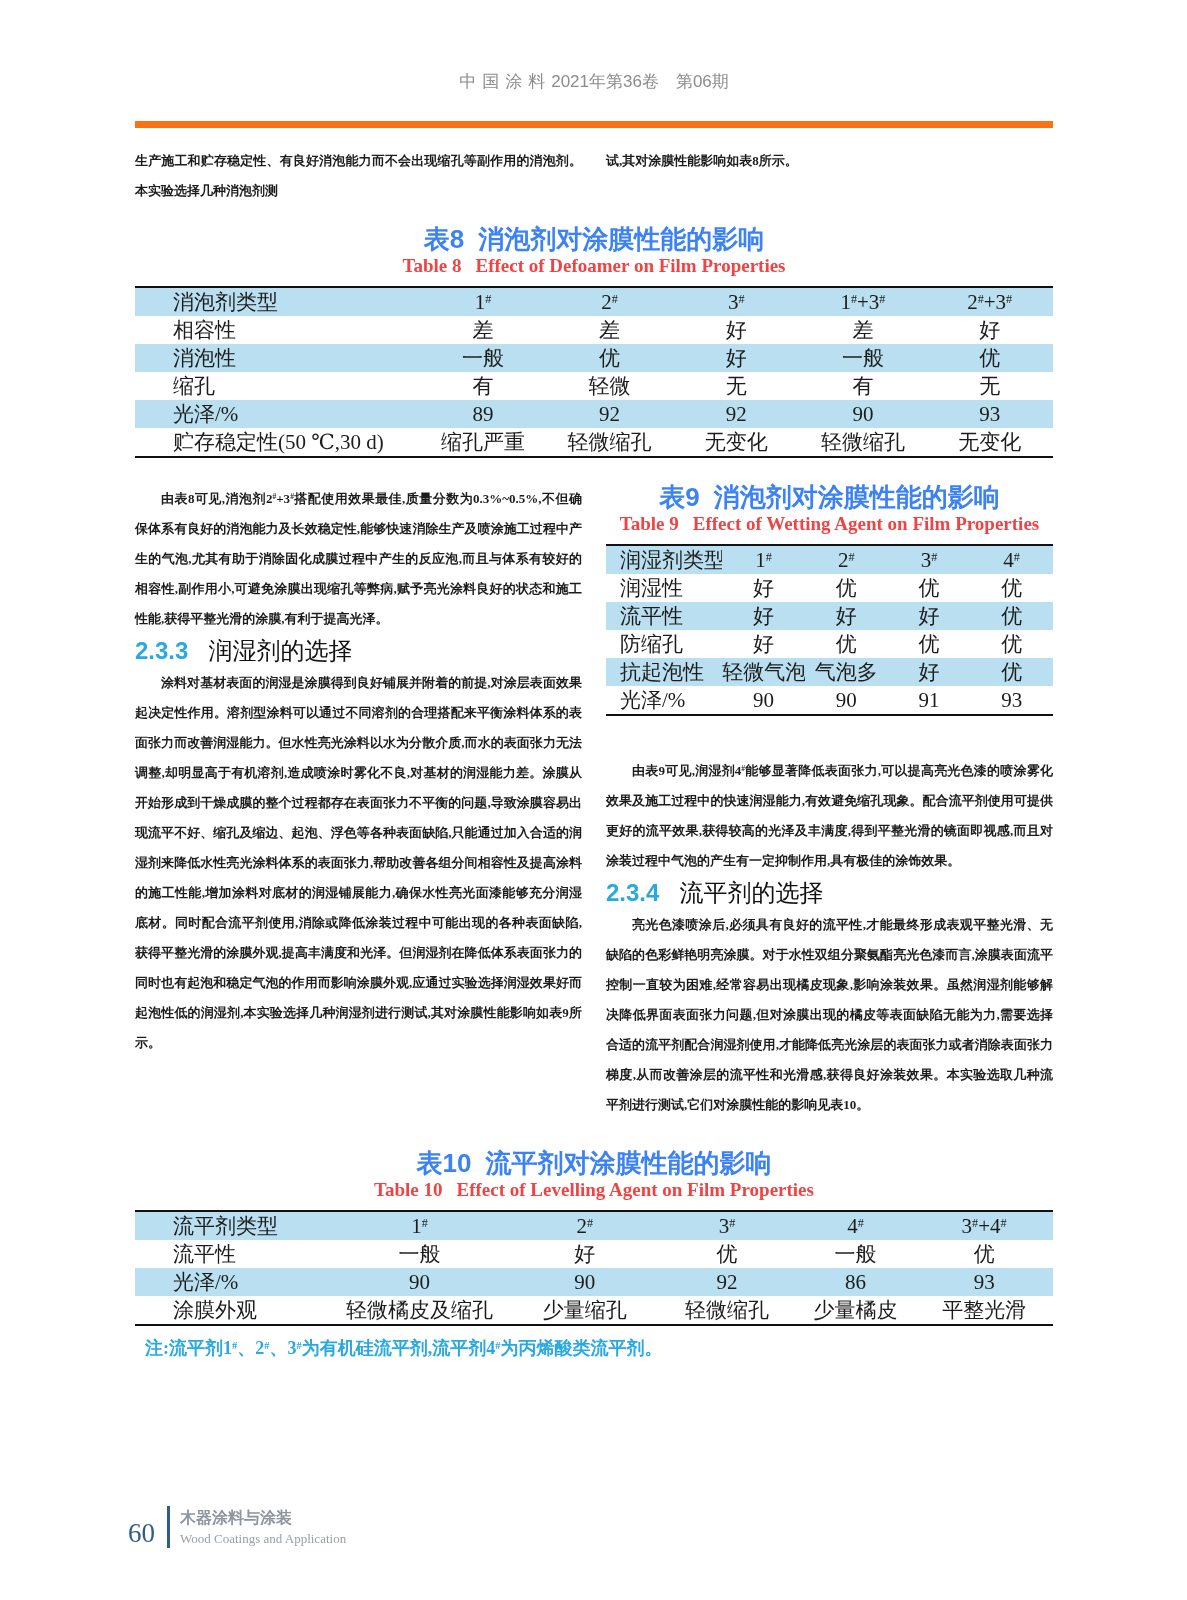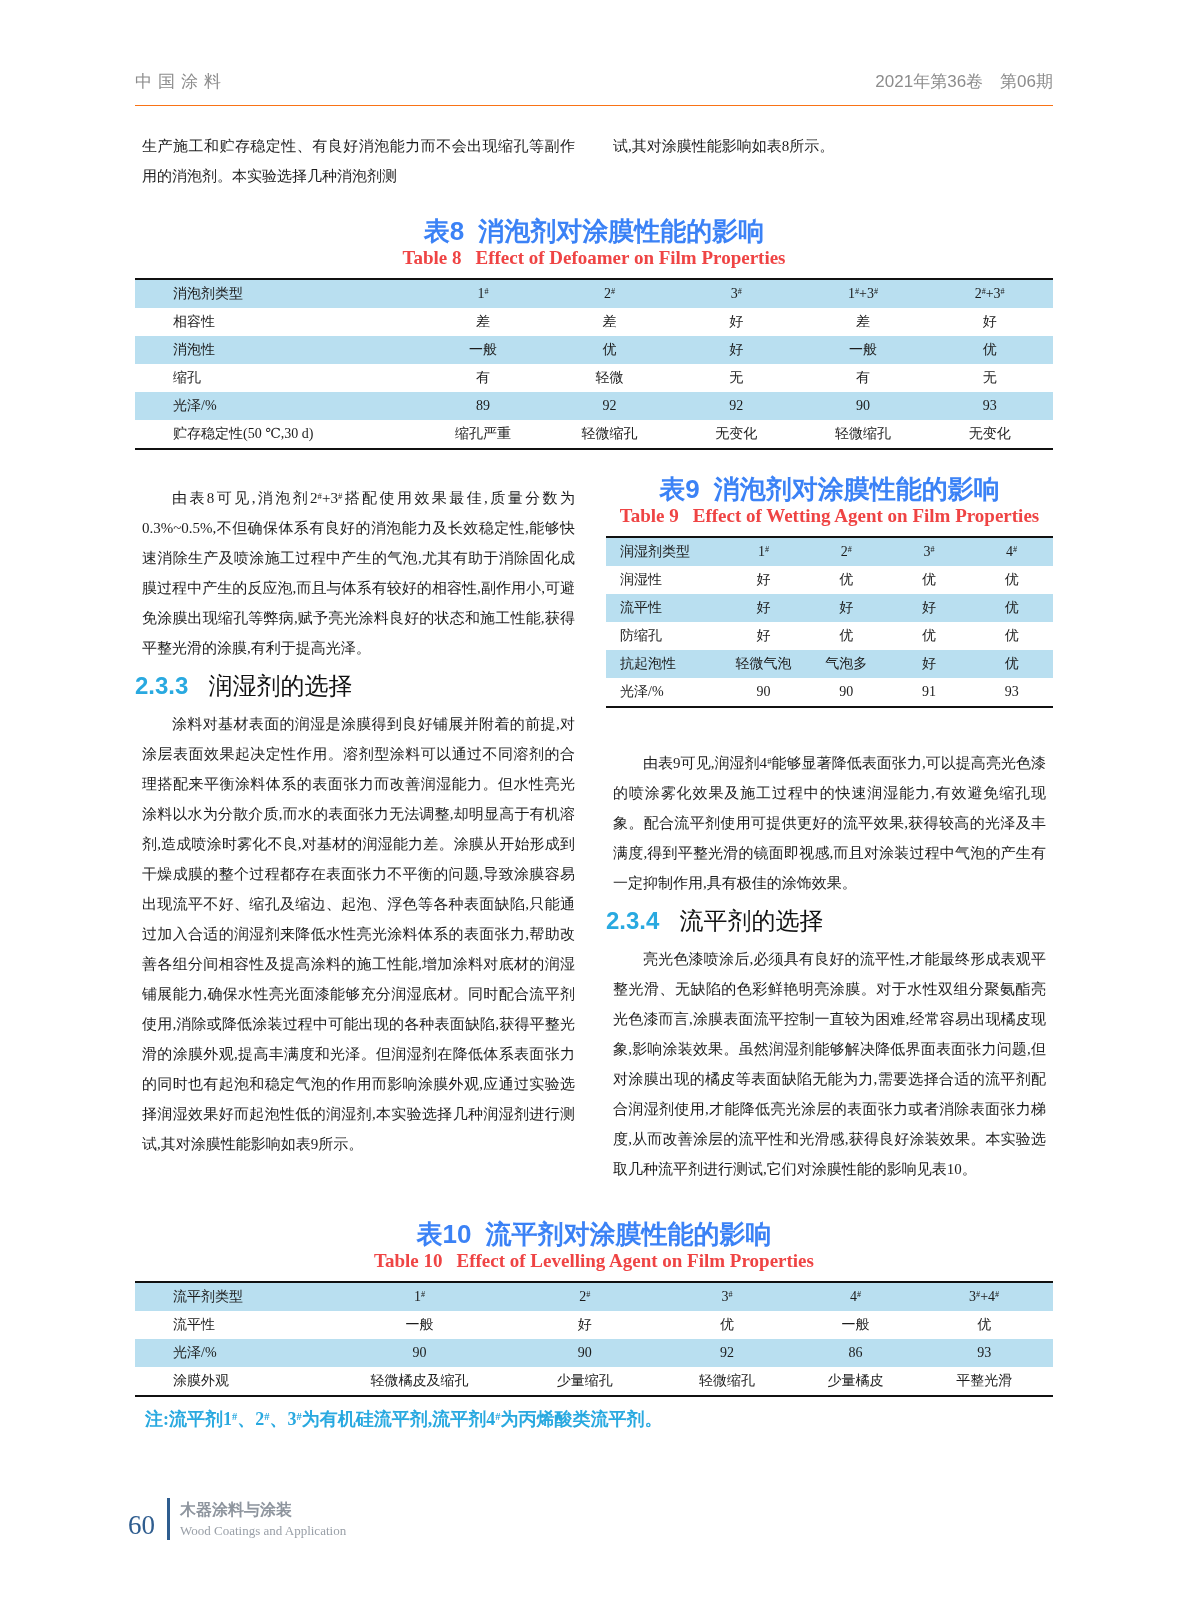--- a/index.html
+++ b/index.html
@@ -7,51 +7,51 @@
     position:relative;
     width:1187px;height:1600px;
     margin:0 auto;background:#ffffff;overflow:hidden;
     box-sizing:border-box;
     padding:70px 134px 0 135px;
     font-family:"Liberation Serif","DejaVu Serif",serif;
     color:#1c1c1c;
   }
   
   .runhead{
-    display:flex;justify-content:space-between;align-items:flex-end;
-    padding-bottom:12px;border-bottom:1px solid #f97316;
+    display:flex;justify-content:center;align-items:flex-end;
+    padding-bottom:28px;border-bottom:7px solid #f97316;
     color:#8c8c8c;font-size:17px;
     font-family:"Liberation Sans","DejaVu Sans",sans-serif;
   }
   .runhead .jname{letter-spacing:6px;}
   
   .cols{display:flex;gap:24px;}
   .col{width:447px;}
   .intro{margin-top:18px;}
   .para{
-    margin:7px;font-size:15px;line-height:30px;
-    text-align:justify;text-justify:inter-ideograph;
+    margin:0;font-size:13px;line-height:30px;
+    text-align:justify;text-justify:inter-ideograph;font-weight:bold;
   }
   .para.indent{text-indent:2em;}
   
   .tbl-cap{text-align:center;margin:0 0 6px 0;}
   .cap-cn{
     font-family:"Liberation Sans","DejaVu Sans",sans-serif;
     font-weight:bold;font-size:26px;line-height:26px;color:#3b82f6;
   }
   .cap-en{
     font-family:"Liberation Serif","DejaVu Serif",serif;
     font-weight:bold;font-size:19px;line-height:28px;color:#ef4444;
   }
   .cap-gap{margin-left:14px;}
   
   table.dtab{
     width:100%;border-collapse:collapse;table-layout:fixed;
     border-top:2px solid #111;border-bottom:2px solid #111;
-    font-size:14px;
+    font-size:21px;
   }
   table.dtab th,table.dtab td{
     font-weight:normal;height:28px;padding:0;
     white-space:nowrap;overflow:hidden;vertical-align:middle;
   }
   table.dtab .l{text-align:left;}
   table.dtab .c{text-align:center;}
   table.dtab thead tr{background:#b9dff0;}
   table.dtab tbody tr:nth-child(even){background:#b9dff0;}
   #table8 .l,#table10 .l{padding-left:38px;}
@@ -71,21 +71,21 @@
   .hash{font-size:0.58em;vertical-align:0.5em;line-height:0;}
   .after-tbl9{margin-top:40px;}
   
   .sect-table10{margin-top:30px;}
   .tbl-note{
     margin-top:9px;padding-left:10px;
     color:#29a9e0;font-weight:bold;font-size:18px;line-height:26px;
   }
   
   .footer{
-    position:absolute;left:128px;bottom:60px;
+    position:absolute;left:128px;bottom:52px;
     display:flex;align-items:flex-end;
   }
   .pageno{
     font-size:27px;color:#2f5d8f;margin-right:12px;
     font-family:"Liberation Serif","DejaVu Serif",serif;
     align-self:flex-end;line-height:30px;
   }
   .vbar{width:3px;height:42px;background:#2f5d8f;margin-right:10px;}
   .fj-cn{
     font-family:"Liberation Sans","DejaVu Sans",sans-serif;

